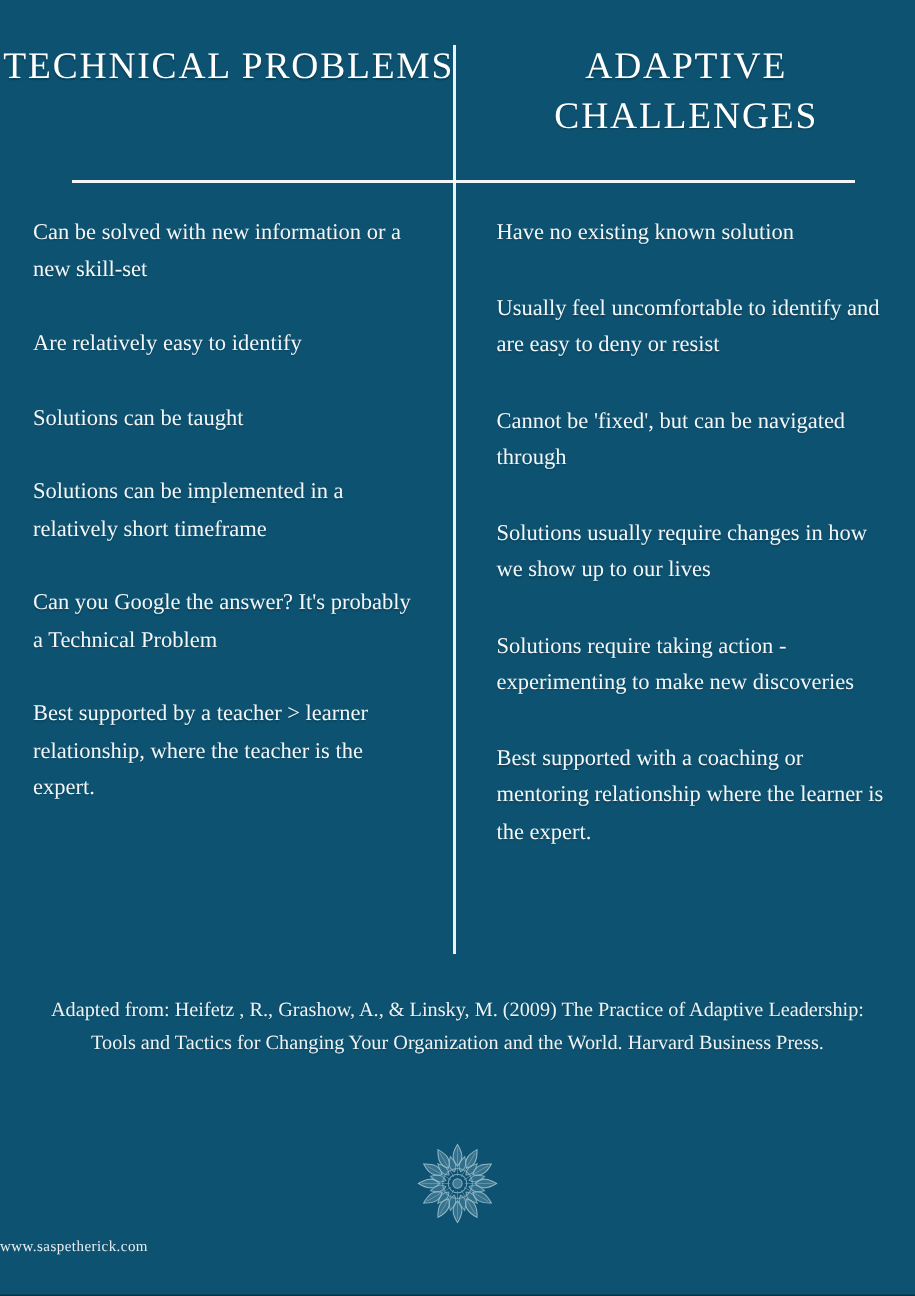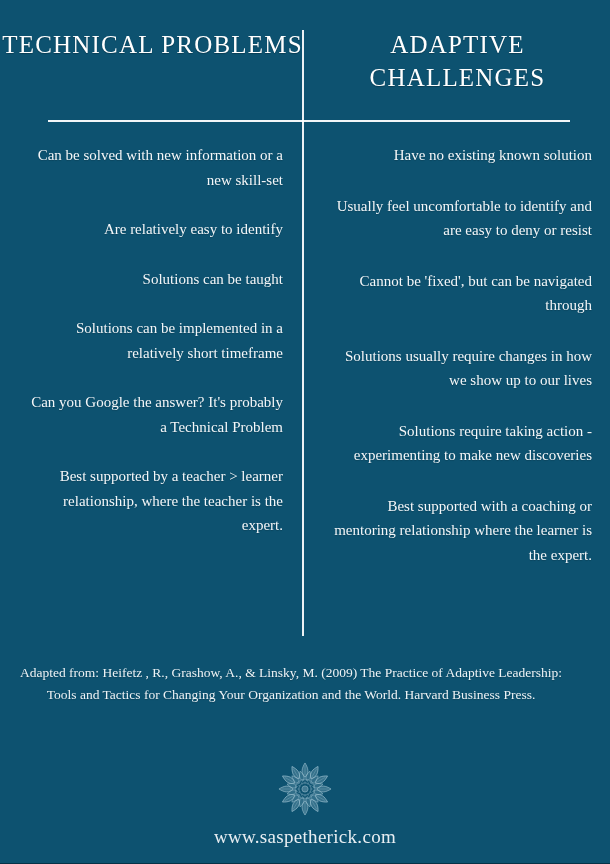--- a/index.html
+++ b/index.html
@@ -77,36 +77,36 @@
     display: flex;
   }
   .col {
     width: 305px;
     box-sizing: border-box;
   }
   .col-left  { padding: 0 22px 0 18px; }
   .col-right { padding: 0 18px 0 22px; }
 
   .item {
-    text-align: right;
+    text-align: left;
     font-size: 15px;
     line-height: 24.5px;
     margin: 0 0 25px 4px;
     color: #f4f7f9;
     text-shadow: 0 1px 1px rgba(0,0,0,.18);
   }
   .col-right .item {
     margin-bottom: 26px;
   }
 
   
   .citation {
     position: absolute;
     top: 662px;
-    left: 16px;
+    left: 30px;
     width: 550px;
     text-align: center;
     font-size: 13.5px;
     line-height: 22px;
     color: #eef3f6;
     text-shadow: 0 1px 1px rgba(0,0,0,.18);
   }
 
   
   .logo-wrap {
@@ -118,22 +118,22 @@
   }
   .logo-wrap svg {
     display: inline-block;
   }
 
   .site-url {
     position: absolute;
     top: 826px;
     left: 0;
     width: 610px;
-    text-align: center;
-    font-size: 19px;
+    text-align: left;
+    font-size: 10px;
     letter-spacing: .3px;
     color: #e8eef2;
   }
 </style>
 </head>
 <body>
 
 <div class="poster">
 
   <div class="headers">

